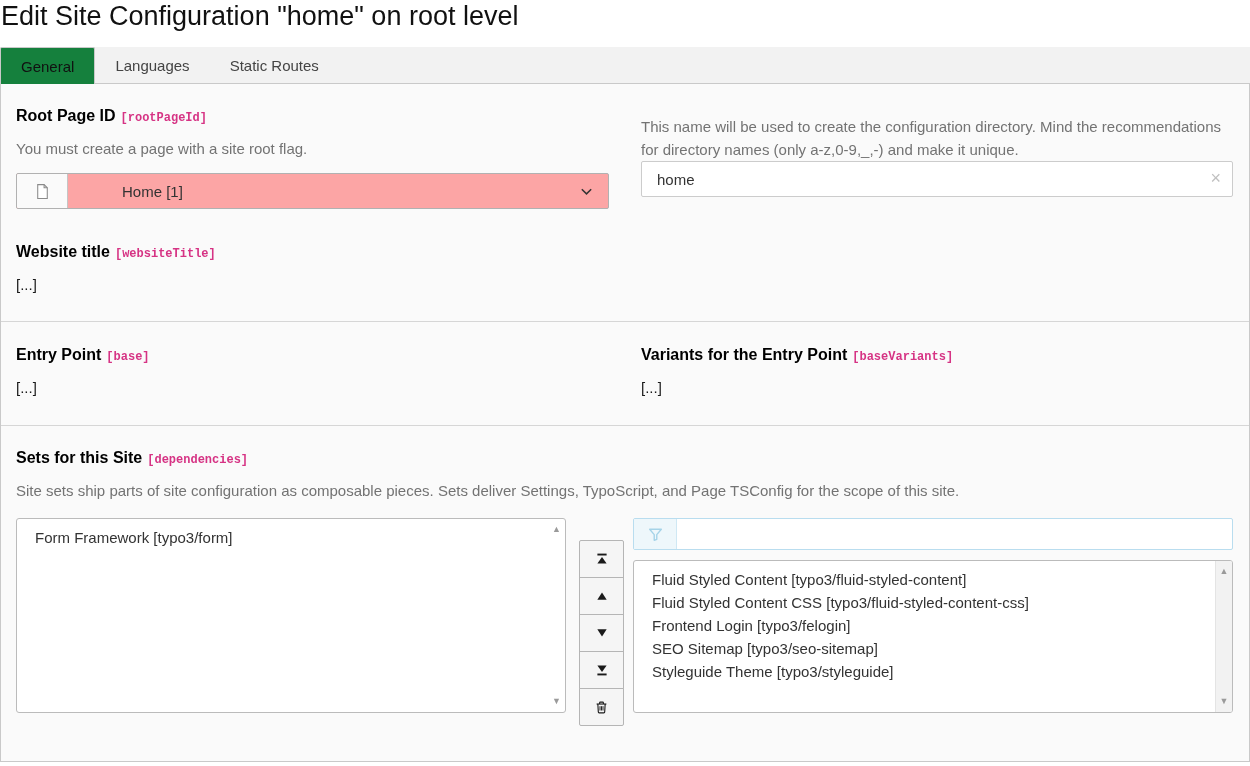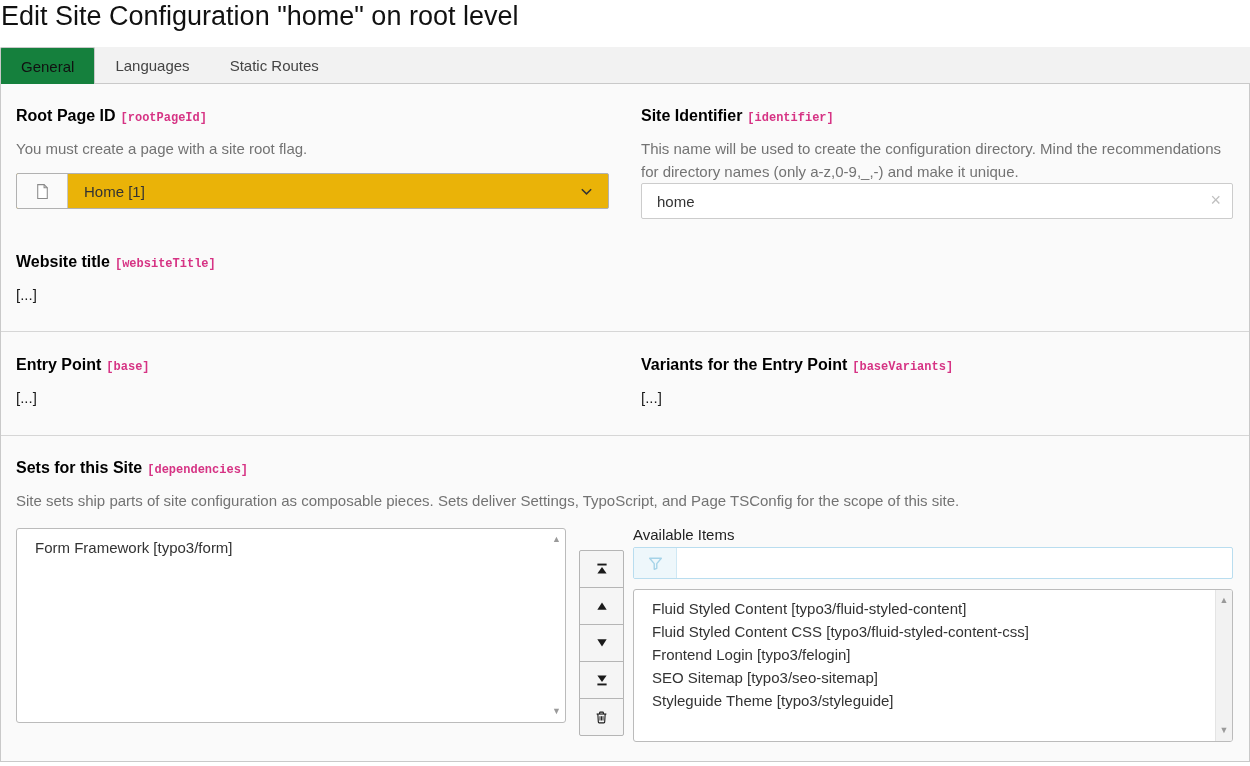--- a/index.html
+++ b/index.html
@@ -46,21 +46,21 @@
     font-family:"Liberation Mono", monospace; font-size:12px;
     font-weight:bold; color:#d63384; margin-left:5px;
   }
   .field-desc { color:#737373; margin-top:9px; line-height:23px; }
   .value-collapsed { margin-top:12px; color:#1a1a1a; line-height:18px; }
 
   
   .select-group {
     margin-top:13px; display:flex; align-items:stretch;
     height:36px; border:1px solid #b1b1b1; border-radius:2px;
-    background:#eab308; overflow:hidden; cursor:pointer;
+    background:#fca5a5; overflow:hidden; cursor:pointer;gap:38px;
   }
   .icon-box {
     width:51px; background:#fafafa; border-right:1px solid #c5c5c5;
     display:flex; align-items:center; justify-content:center; flex:none;
   }
   .select-value { flex:1; display:flex; align-items:center; padding:0 16px; color:#333; }
   .chevron { display:flex; align-items:center; padding-right:14px; }
 
   
   .input-wrap { position:relative; }
@@ -146,23 +146,20 @@
           </span>
           <span class="select-value">Home [1]</span>
           <span class="chevron">
             <svg width="15" height="15" viewBox="0 0 16 16" fill="none" stroke="#333" stroke-width="1.6">
               <path d="M3 5.5l5 5 5-5"></path>
             </svg>
           </span>
         </div>
       </div>
       <div>
-        <div class="field-label">
-          <span>Site Identifier</span><code>[identifier]</code>
-        </div>
         <div class="field-desc">This name will be used to create the configuration directory. Mind the recommendations for directory names (only a-z,0-9,_,-) and make it unique.</div>
         <div class="input-wrap">
           <input type="text" value="home" style="">
           <span class="clear-btn">×</span>
         </div>
       </div>
     </div>
 
     <div class="row row-2">
       <div class="field-label">
@@ -235,21 +232,20 @@
             <svg width="15" height="15" viewBox="0 0 16 16" fill="none" stroke="#1a1a1a">
               <path d="M2.8 4.3h10.4" stroke-width="1.2"></path>
               <path d="M6 4.3V3c0-.4.3-.7.7-.7h2.6c.4 0 .7.3.7.7v1.3" stroke-width="1.2"></path>
               <path d="M4.1 4.3l.5 8.5c0 .5.4.9.9.9h5c.5 0 .9-.4.9-.9l.5-8.5" stroke-width="1.2"></path>
               <path d="M6.4 6.6v4.6M8 6.6v4.6M9.6 6.6v4.6" stroke-width="1"></path>
             </svg>
           </div>
         </div>
 
         <div class="sets-right">
-          <div class="col-label">Available Items</div>
           <div class="filter-group">
             <span class="filter-icon-box">
               <svg width="17" height="17" viewBox="0 0 16 16" fill="none" stroke="#a5d3e8" stroke-width="1.3" stroke-linejoin="round">
                 <path d="M2.5 3h11l-4.3 5.1v4.4l-2.4 1V8.1z"></path>
               </svg>
             </span>
             <input type="text" value="" style="">
           </div>
           <div class="ms-box avail-box">
             <div class="ms-item">Fluid Styled Content [typo3/fluid-styled-content]</div>

